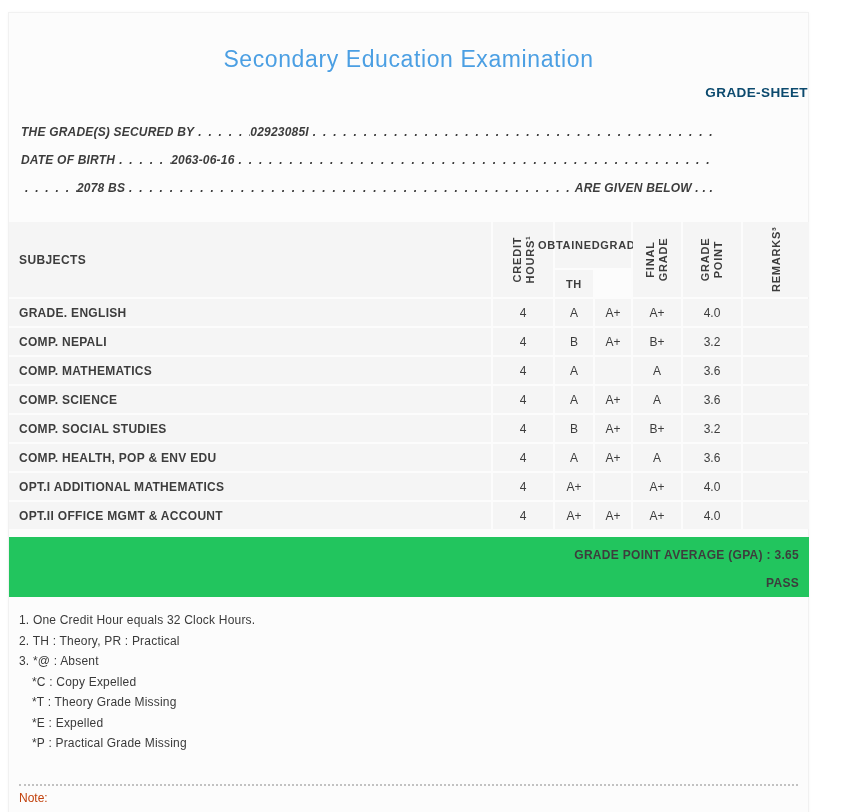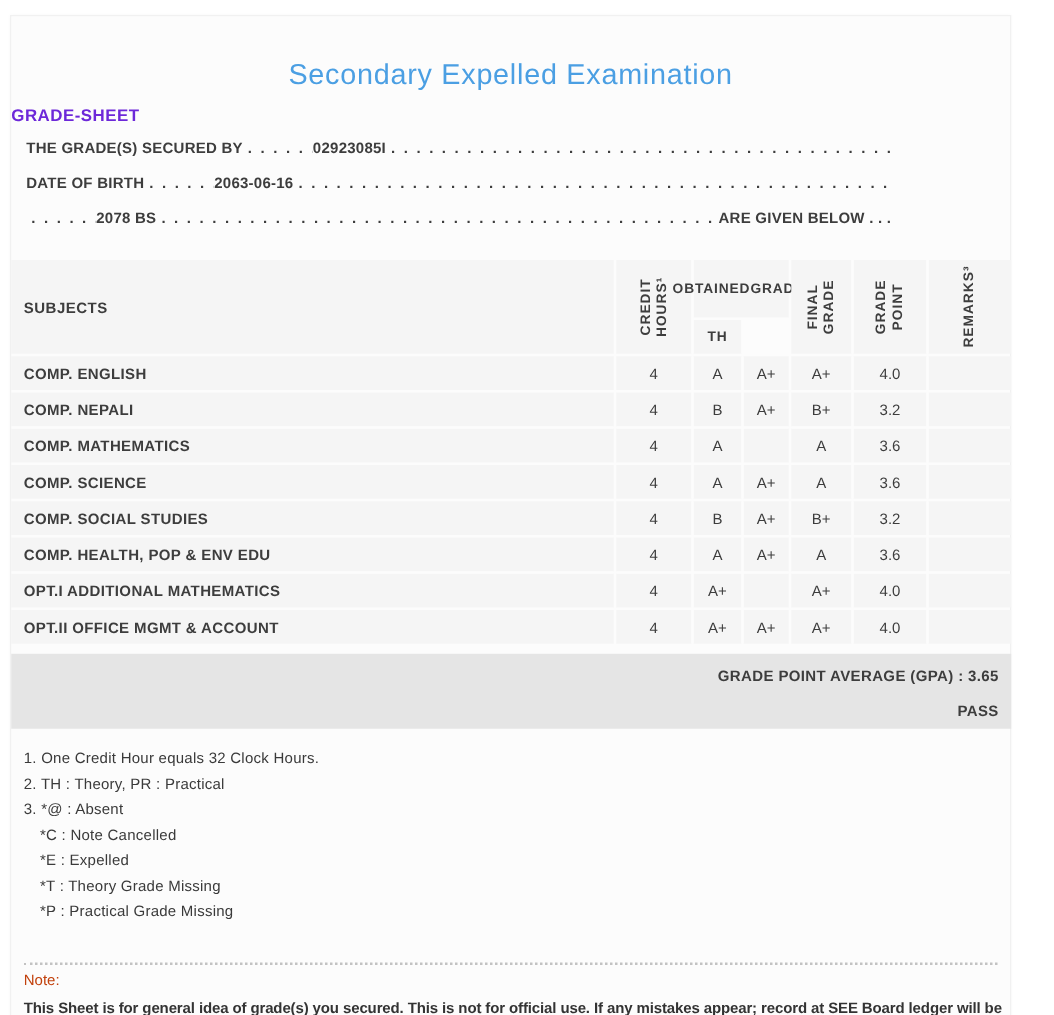--- a/index.html
+++ b/index.html
@@ -21,27 +21,27 @@
   .title {
     margin-top: 33px;
     text-align: center;
     font-size: 23px;
     font-weight: 400;
     letter-spacing: 0.6px;
     color: #4b9fe3;
   }
   .subtitle {
     margin-top: 12px;
-    text-align: left;
+    text-align: right;
     font-size: 13.5px;
     font-weight: 700;
     letter-spacing: 0.4px;
-    color: #6d28d9;
-  }
-  .info { margin-top: 4px; padding: 0 95px 0 12px; }
+    color: #0c4a6e;
+  }
+  .info { margin-top: 18px; padding: 0 95px 0 12px; font-style: italic; }
   .info-line {
     display: flex;
     align-items: center;
     height: 28px;
     font-size: 12px;
     font-weight: 700;
     white-space: nowrap;
     letter-spacing: 0.2px;
   }
   .leader {
@@ -101,21 +101,21 @@
   .cell.subject {
     justify-content: flex-start;
     padding-left: 10px;
     font-weight: 700;
     letter-spacing: 0.3px;
   }
   .summary {
     margin-top: 8px;
     width: 800px;
     height: 60px;
-    background: #e5e5e5;
+    background: #22c55e;
     padding: 10px 10px 0 0;
     text-align: right;
     font-size: 12px;
     font-weight: 700;
     letter-spacing: 0.3px;
   }
   .summary .gpa-line { line-height: 16px; }
   .summary .result-line { margin-top: 12px; line-height: 16px; }
   .footnotes { margin-top: 13px; padding-left: 10px; }
   .fn { font-size: 12px; line-height: 20.5px; letter-spacing: 0.2px; color: #3a3a3a; }
@@ -133,21 +133,21 @@
     white-space: nowrap; overflow: hidden;
     font-weight: 700;
     color: #333333;
   }
 </style>
 </head>
 <body>
 
 <div class="panel">
 
-  <div class="title">Secondary Expelled Examination</div>
+  <div class="title">Secondary Education Examination</div>
   <div class="subtitle">GRADE-SHEET</div>
 
   <div class="info">
     <div class="info-line">
       <span>THE GRADE(S) SECURED BY</span>
       <span class="leader gap">. . . . . . . . . . . . . . . . . . . . . . . . . . . . . . . . . . . . . . . . . . . . . . . . . . . . . . . . . . . . . . . . . . . . . . . . . . . . . . . . . . . . . . . . . . . . . . . . . . . . . . . . . . . . . . . .</span>
       <span>02923085I</span>
       <span class="leader fill">. . . . . . . . . . . . . . . . . . . . . . . . . . . . . . . . . . . . . . . . . . . . . . . . . . . . . . . . . . . . . . . . . . . . . . . . . . . . . . . . . . . . . . . . . . . . . . . . . . . . . . . . . . . . . . . .</span>
     </div>
     <div class="info-line">
@@ -189,21 +189,21 @@
         <span>GRADE</span>
         <span>POINT</span>
       </div>
     </div>
     <div class="cell remarks-head">
       <div class="vtext">
         <span>REMARKS³</span>
       </div>
     </div>
 
-  <div class="cell subject">COMP. ENGLISH</div>
+  <div class="cell subject">GRADE. ENGLISH</div>
       <div class="cell">4</div>
       <div class="cell">A</div>
       <div class="cell">A+</div>
       <div class="cell">A+</div>
       <div class="cell">4.0</div>
       <div class="cell"></div>
       <div class="cell subject">COMP. NEPALI</div>
       <div class="cell">4</div>
       <div class="cell">B</div>
       <div class="cell">A+</div>
@@ -256,23 +256,23 @@
 
   <div class="summary">
     <div class="gpa-line">GRADE POINT AVERAGE (GPA) : 3.65</div>
     <div class="result-line">PASS</div>
   </div>
 
   <div class="footnotes" id="footnotes-host">
       <div class="fn">1. One Credit Hour equals 32 Clock Hours.</div>
       <div class="fn">2. TH : Theory, PR : Practical</div>
       <div class="fn">3. *@ : Absent</div>
-      <div class="fn indent">*C : Note Cancelled</div>
+      <div class="fn indent">*C : Copy Expelled</div>
+      <div class="fn indent">*T : Theory Grade Missing</div>
       <div class="fn indent">*E : Expelled</div>
-      <div class="fn indent">*T : Theory Grade Missing</div>
       <div class="fn indent">*P : Practical Grade Missing</div>
     </div>
 
   <div class="dotted-sep"></div>
   <div class="note-label">Note:</div>
   <div class="note-text">This Sheet is for general idea of grade(s) you secured. This is not for official use. If any mistakes appear; record at SEE Board ledger will be</div>
 
 </div>
 
 </body></html>

